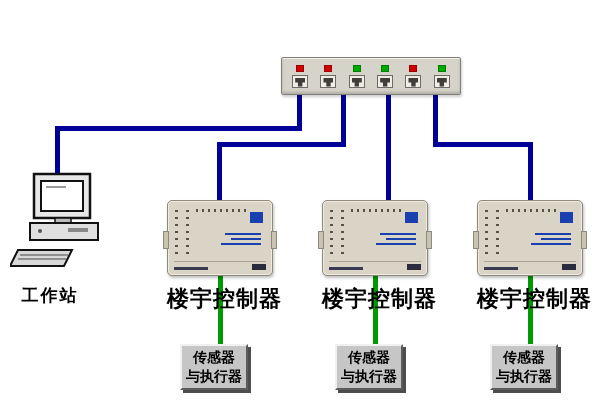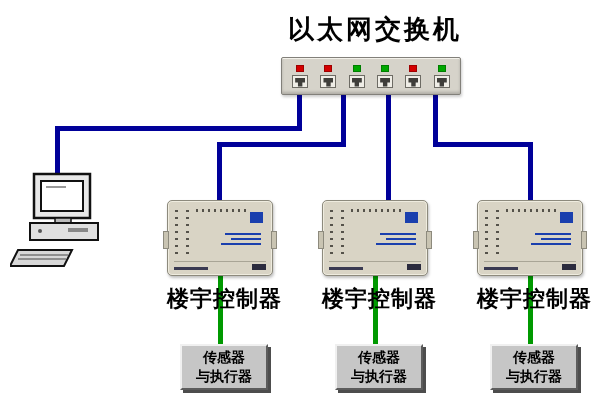--- a/index.html
+++ b/index.html
@@ -73,35 +73,34 @@
     display:flex;justify-content:space-between;align-items:flex-end;
   }
   .model-bar{width:34px;height:3px;background:#3a3a52;}
   .ddc-badge{width:14px;height:6px;background:#2b2b3e;}
   .ctrl-label{
     position:absolute;left:0;top:84px;width:106px;text-align:center;
     font-size:22px;font-weight:bold;white-space:nowrap;letter-spacing:1px;
   }
   
   .sensor{
-    position:absolute;top:344px;width:88px;height:46px;z-index:2;
+    position:absolute;top:344px;width:68px;height:46px;z-index:2;
     background:var(--sensor-box-bg);
     border-top:2px solid #f0f0f0;border-left:2px solid #f0f0f0;
     border-right:2px solid #5c5c5c;border-bottom:2px solid #5c5c5c;
     box-shadow:3px 3px 0 #4d4d4d;box-sizing:border-box;
     display:flex;flex-direction:column;align-items:center;justify-content:center;
     font-size:14px;font-weight:bold;line-height:1.35;text-align:center;
   }
 </style>
 </head>
 <body>
 
 <div class="canvas">
 
-  <div class="title">以太网交换机</div>
 
   <div class="switch">
     <div class="port-group">
       <span class="led" data-led="red"></span>
       <span class="port">
           <i class="plug"></i>
         </span>
     </div>
     <div class="port-group">
       <span class="led" data-led="red"></span>
@@ -158,20 +157,21 @@
     <rect x="31" y="11" width="42" height="30" fill="#ffffff" stroke="#111" stroke-width="2"></rect>
     <line x1="36" y1="17" x2="56" y2="17" stroke="#999" stroke-width="2"></line>
     <rect x="45" y="48" width="16" height="5" fill="#bbbbbb" stroke="#111" stroke-width="1.5"></rect>
     <rect x="20" y="53" width="68" height="17" fill="#e0e0e0" stroke="#111" stroke-width="2"></rect>
     <rect x="58" y="58" width="20" height="4" fill="#888888"></rect>
     <circle cx="30" cy="61" r="2" fill="#555555"></circle>
     <polygon points="8,80 62,80 54,96 0,96" fill="#d8d8d8" stroke="#111" stroke-width="2"></polygon>
     <line x1="10" y1="85" x2="58" y2="85" stroke="#777" stroke-width="1.5"></line>
     <line x1="8" y1="89" x2="56" y2="89" stroke="#777" stroke-width="1.5"></line>
   </svg>
+  <div class="ws-label">工作站</div>
 
   <div class="ctrl" style="left:167px">
     <div class="ctrl-box">
       <div class="ctrl-terminals"></div>
       <div class="ctrl-toprow"></div>
       <div class="ctrl-logo"></div>
       <div class="ctrl-text">
           <i></i>
           <i></i>
           <i></i>

